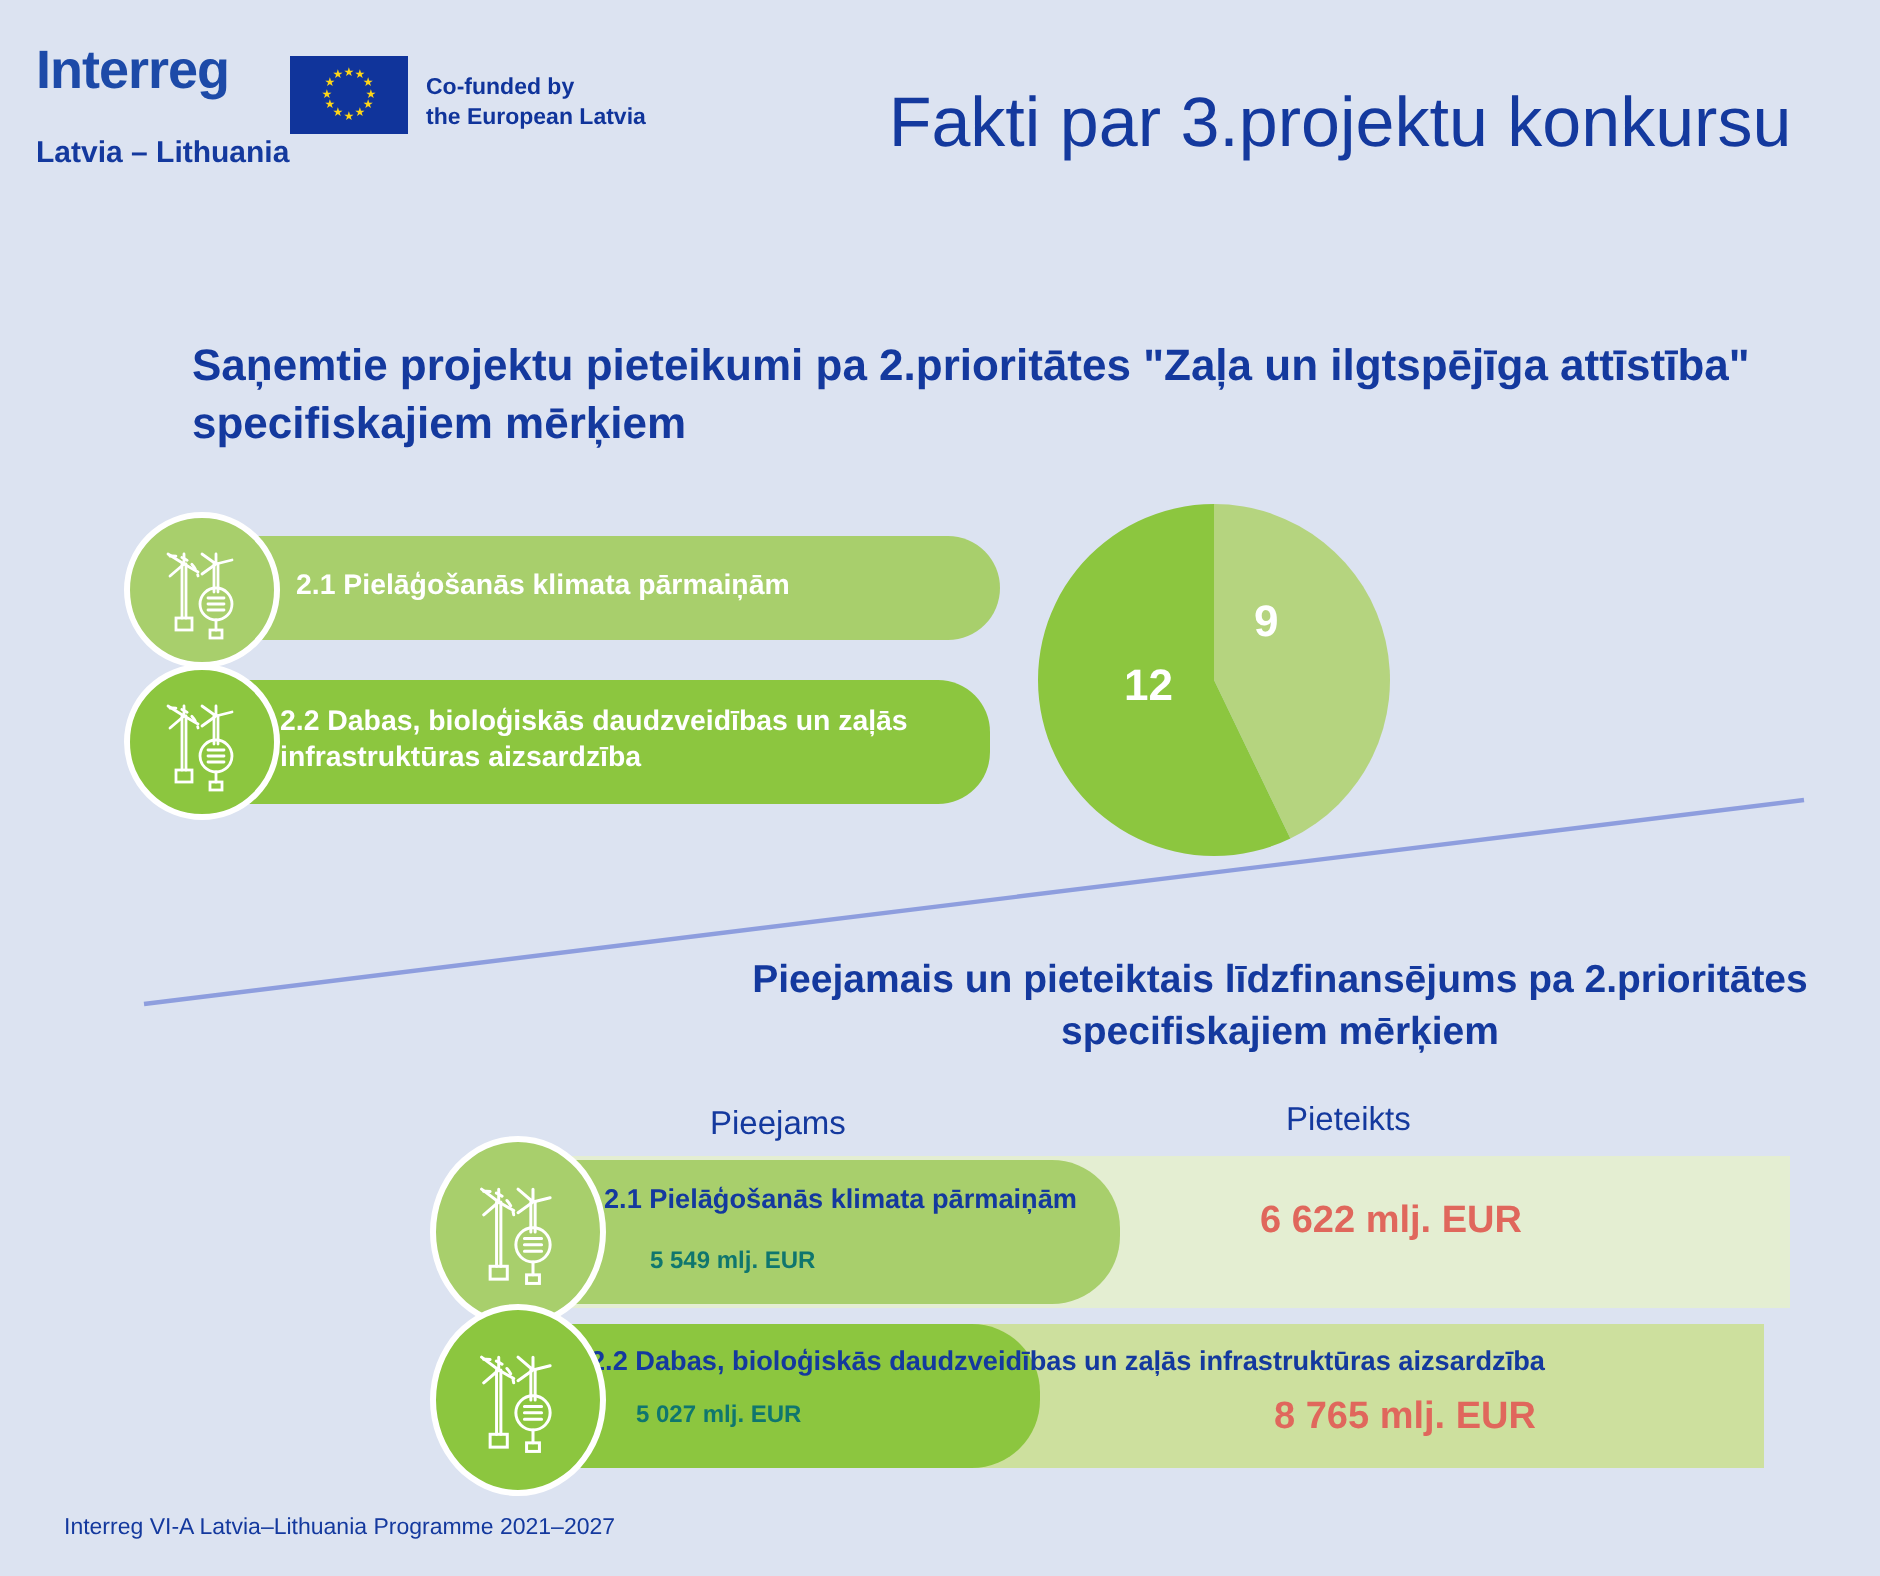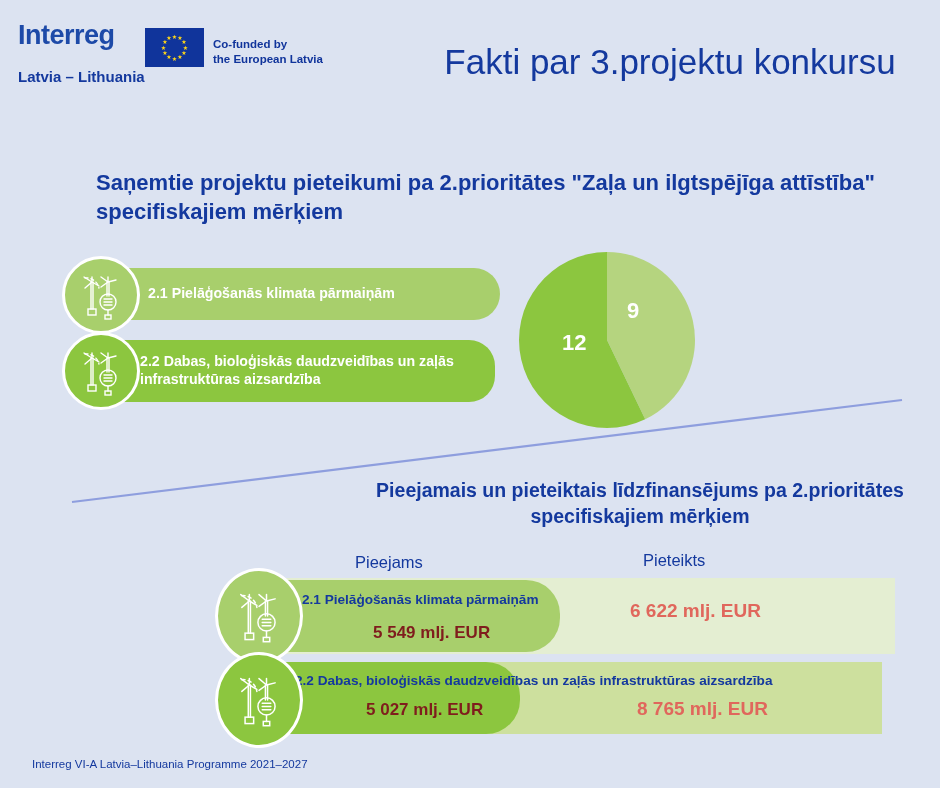--- a/index.html
+++ b/index.html
@@ -93,21 +93,21 @@
   .bar-fill1{left:245px;top:580px;width:315px;height:72px;background:#a8cf6c;}
   .bar-fill2{left:245px;top:662px;width:275px;height:72px;background:#8cc63f;}
 
   .bar-title{
     position:absolute;font-size:13.6px;font-weight:bold;color:#14399e;white-space:nowrap;
   }
   .bt1{left:302px;top:592px;}
   .bt2{left:295px;top:673px;}
 
   .bar-val{
-    position:absolute;font-size:17px;font-weight:bold;color:#7f1d1d;white-space:nowrap;margin-left:48px;
+    position:absolute;font-size:12px;font-weight:bold;color:#0f766e;white-space:nowrap;
   }
   .bv1{left:325px;top:623px;}
   .bv2{left:318px;top:700px;}
 
   .applied-val{
     position:absolute;font-size:19px;font-weight:bold;color:#e0675c;white-space:nowrap;
   }
   .av1{left:630px;top:600px;}
   .av2{left:637px;top:698px;}
 

